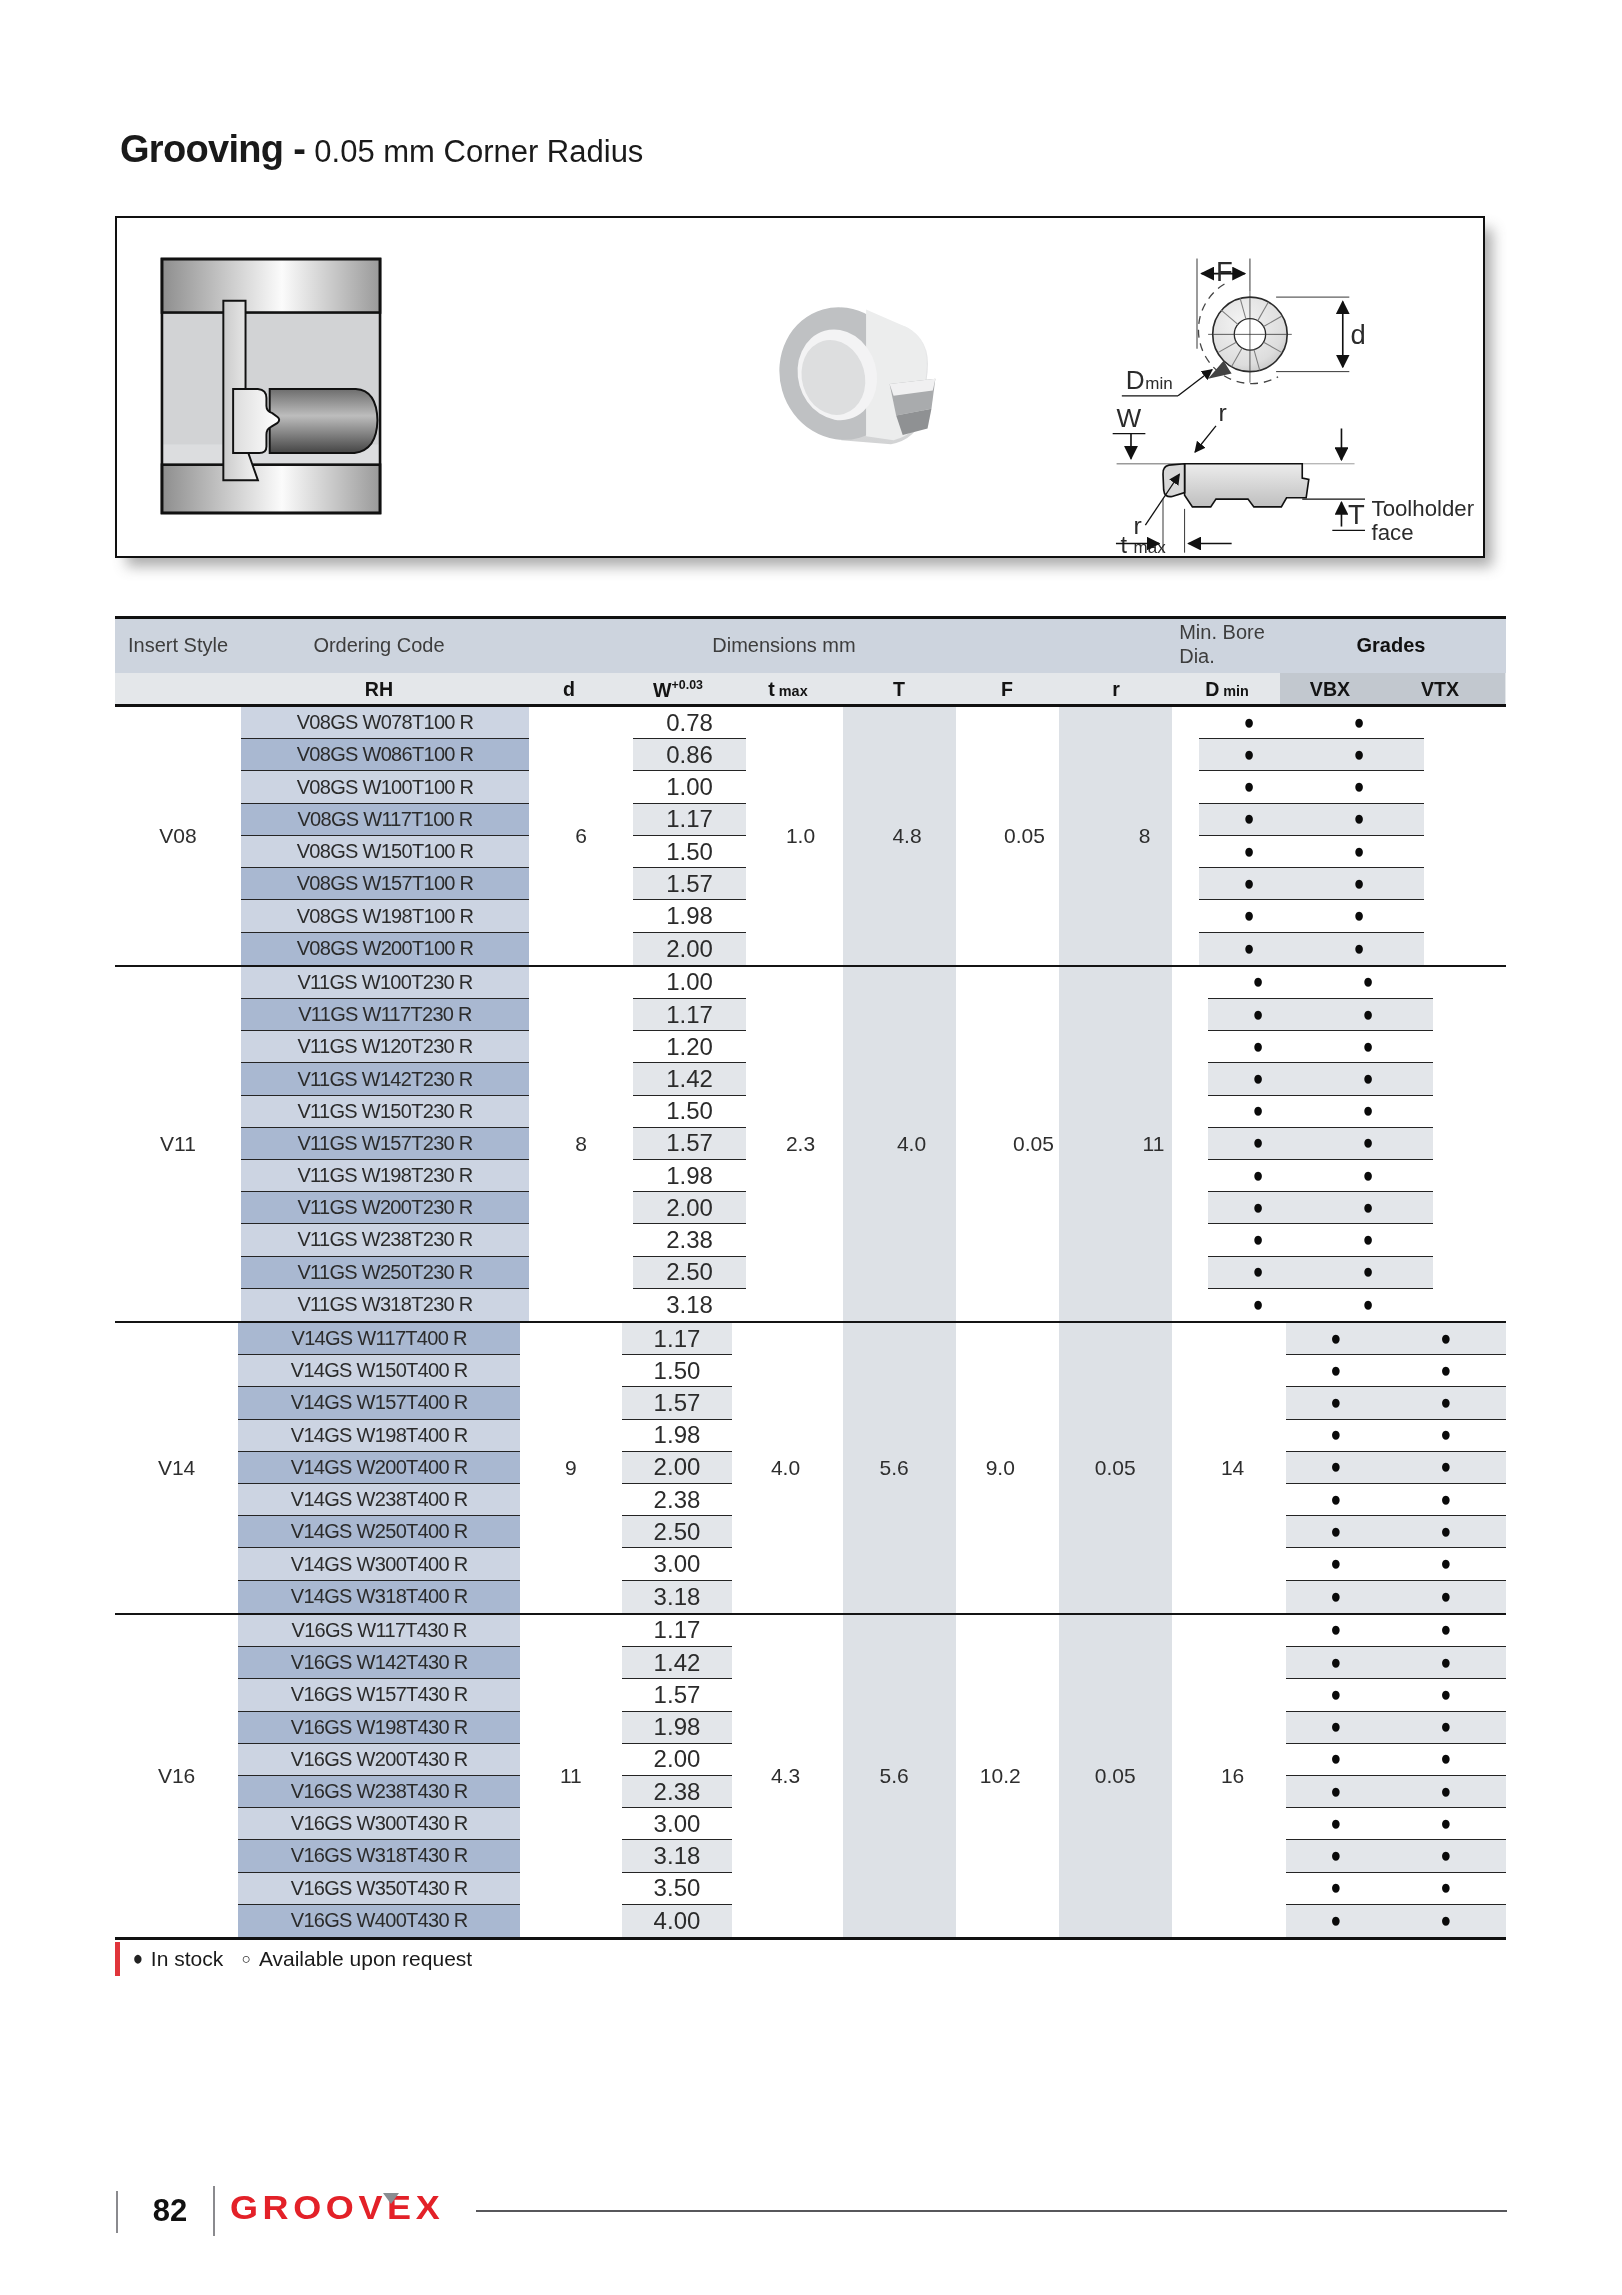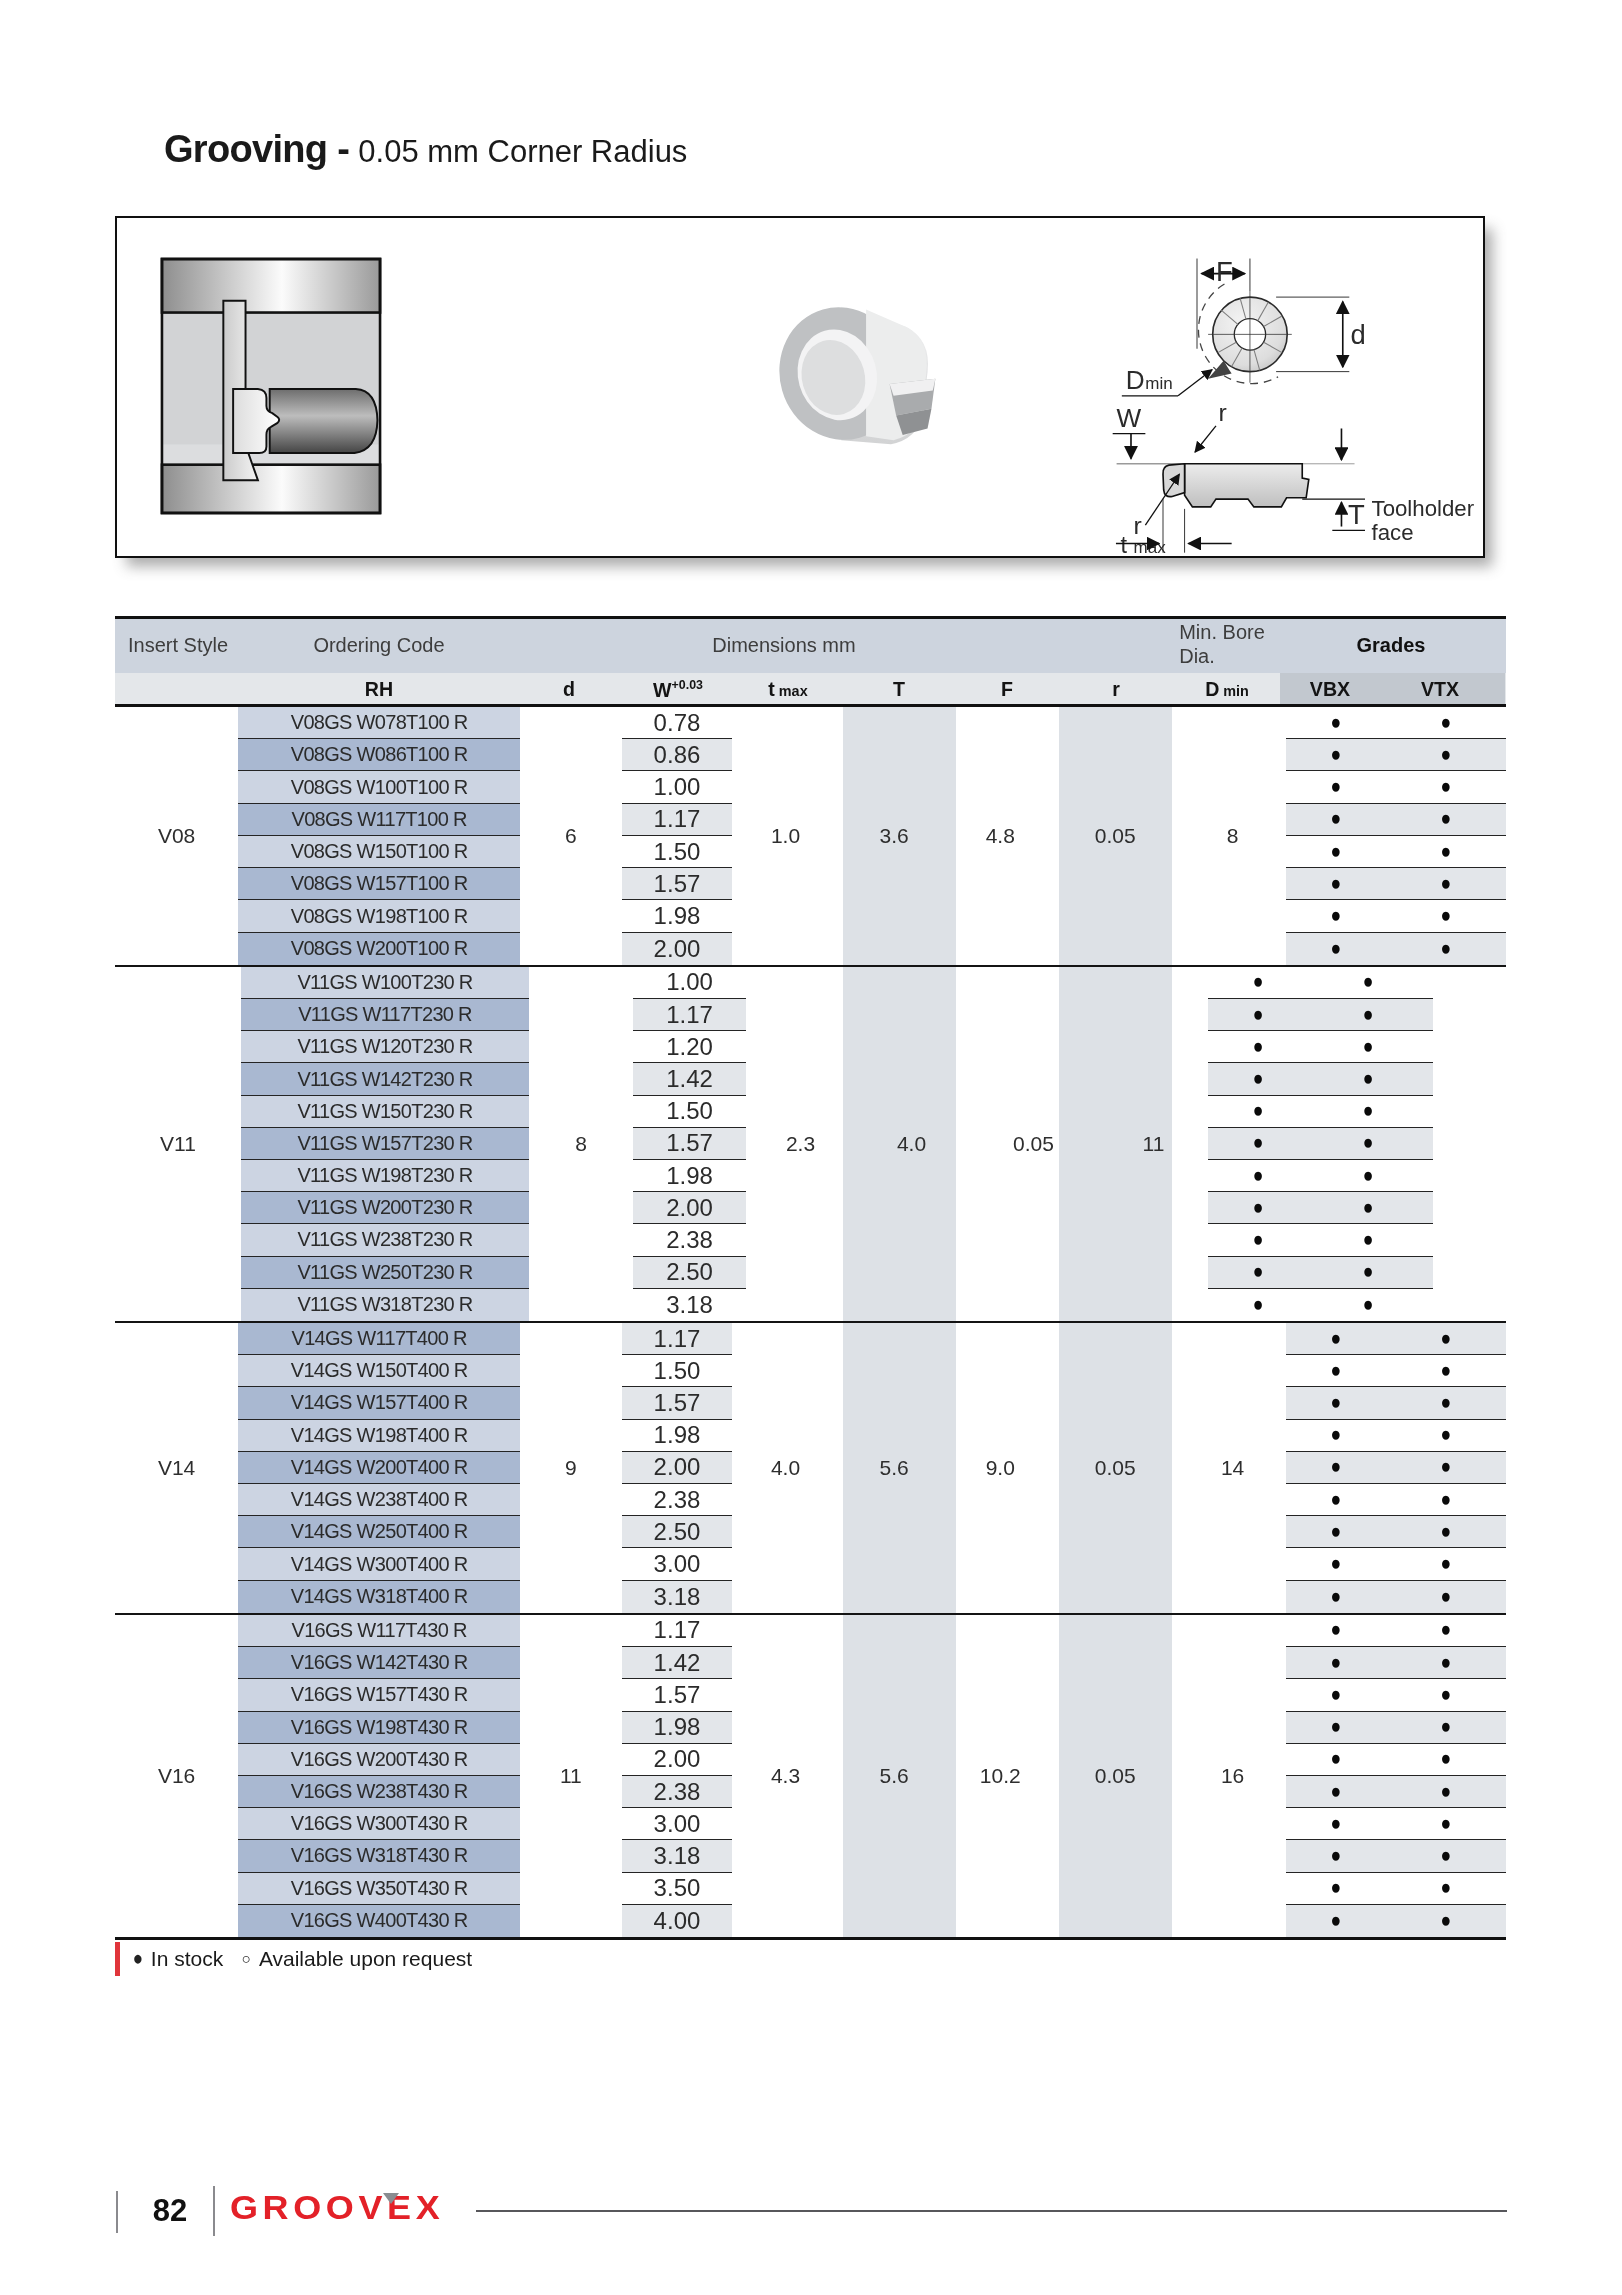--- a/index.html
+++ b/index.html
@@ -1,21 +1,21 @@
 <!DOCTYPE html>
 <html style="font-size:10.5px"><head>
 <meta charset="utf-8">
 <style>
   html,body{margin:0;padding:0;}
   body{
     width:1623px;height:2295px;position:relative;background:#ffffff;
     font-family:"Liberation Sans", sans-serif;color:#222;overflow:hidden;
   }
   
-  .title{position:absolute;left:120px;top:128px;display:flex;align-items:baseline;gap:9.2px;letter-spacing:-0.7px;margin-left:44px;}
+  .title{position:absolute;left:120px;top:128px;display:flex;align-items:baseline;gap:9.2px;letter-spacing:-0.7px;}
   .title .bold{font-size:38px;font-weight:bold;color:#1a1a1a;}
   .title .rest{font-size:31px;font-weight:400;color:#1a1a1a;letter-spacing:0;}
 
   
   .diagram-box{
     position:absolute;left:115px;top:216px;width:1366px;height:338px;
     border:2px solid #101010;background:#fff;
     box-shadow:9.2px 10.5px 13px -1.3px rgba(70,70,70,.45);
   }
   .diagram-box svg text{font-family:"Liberation Sans",sans-serif;fill:#2b2b2b;}
@@ -264,21 +264,20 @@
           <div class="wrow">0.78</div>
           <div class="wrow gray">0.86</div>
           <div class="wrow">1.00</div>
           <div class="wrow gray">1.17</div>
           <div class="wrow">1.50</div>
           <div class="wrow gray">1.57</div>
           <div class="wrow">1.98</div>
           <div class="wrow gray">2.00</div>
         </div>
         <div class="col col-tmax cen">1.0</div>
-        <div class="col col-T cen">3.6</div>
         <div class="col col-F cen">4.8</div>
         <div class="col col-r cen">0.05</div>
         <div class="col col-dmin cen">8</div>
         <div class="col col-grades">
           <div class="grow">
             <div class="dot vbx">●</div>
             <div class="dot vtx">●</div>
           </div>
           <div class="grow gray">
             <div class="dot vbx">●</div>

